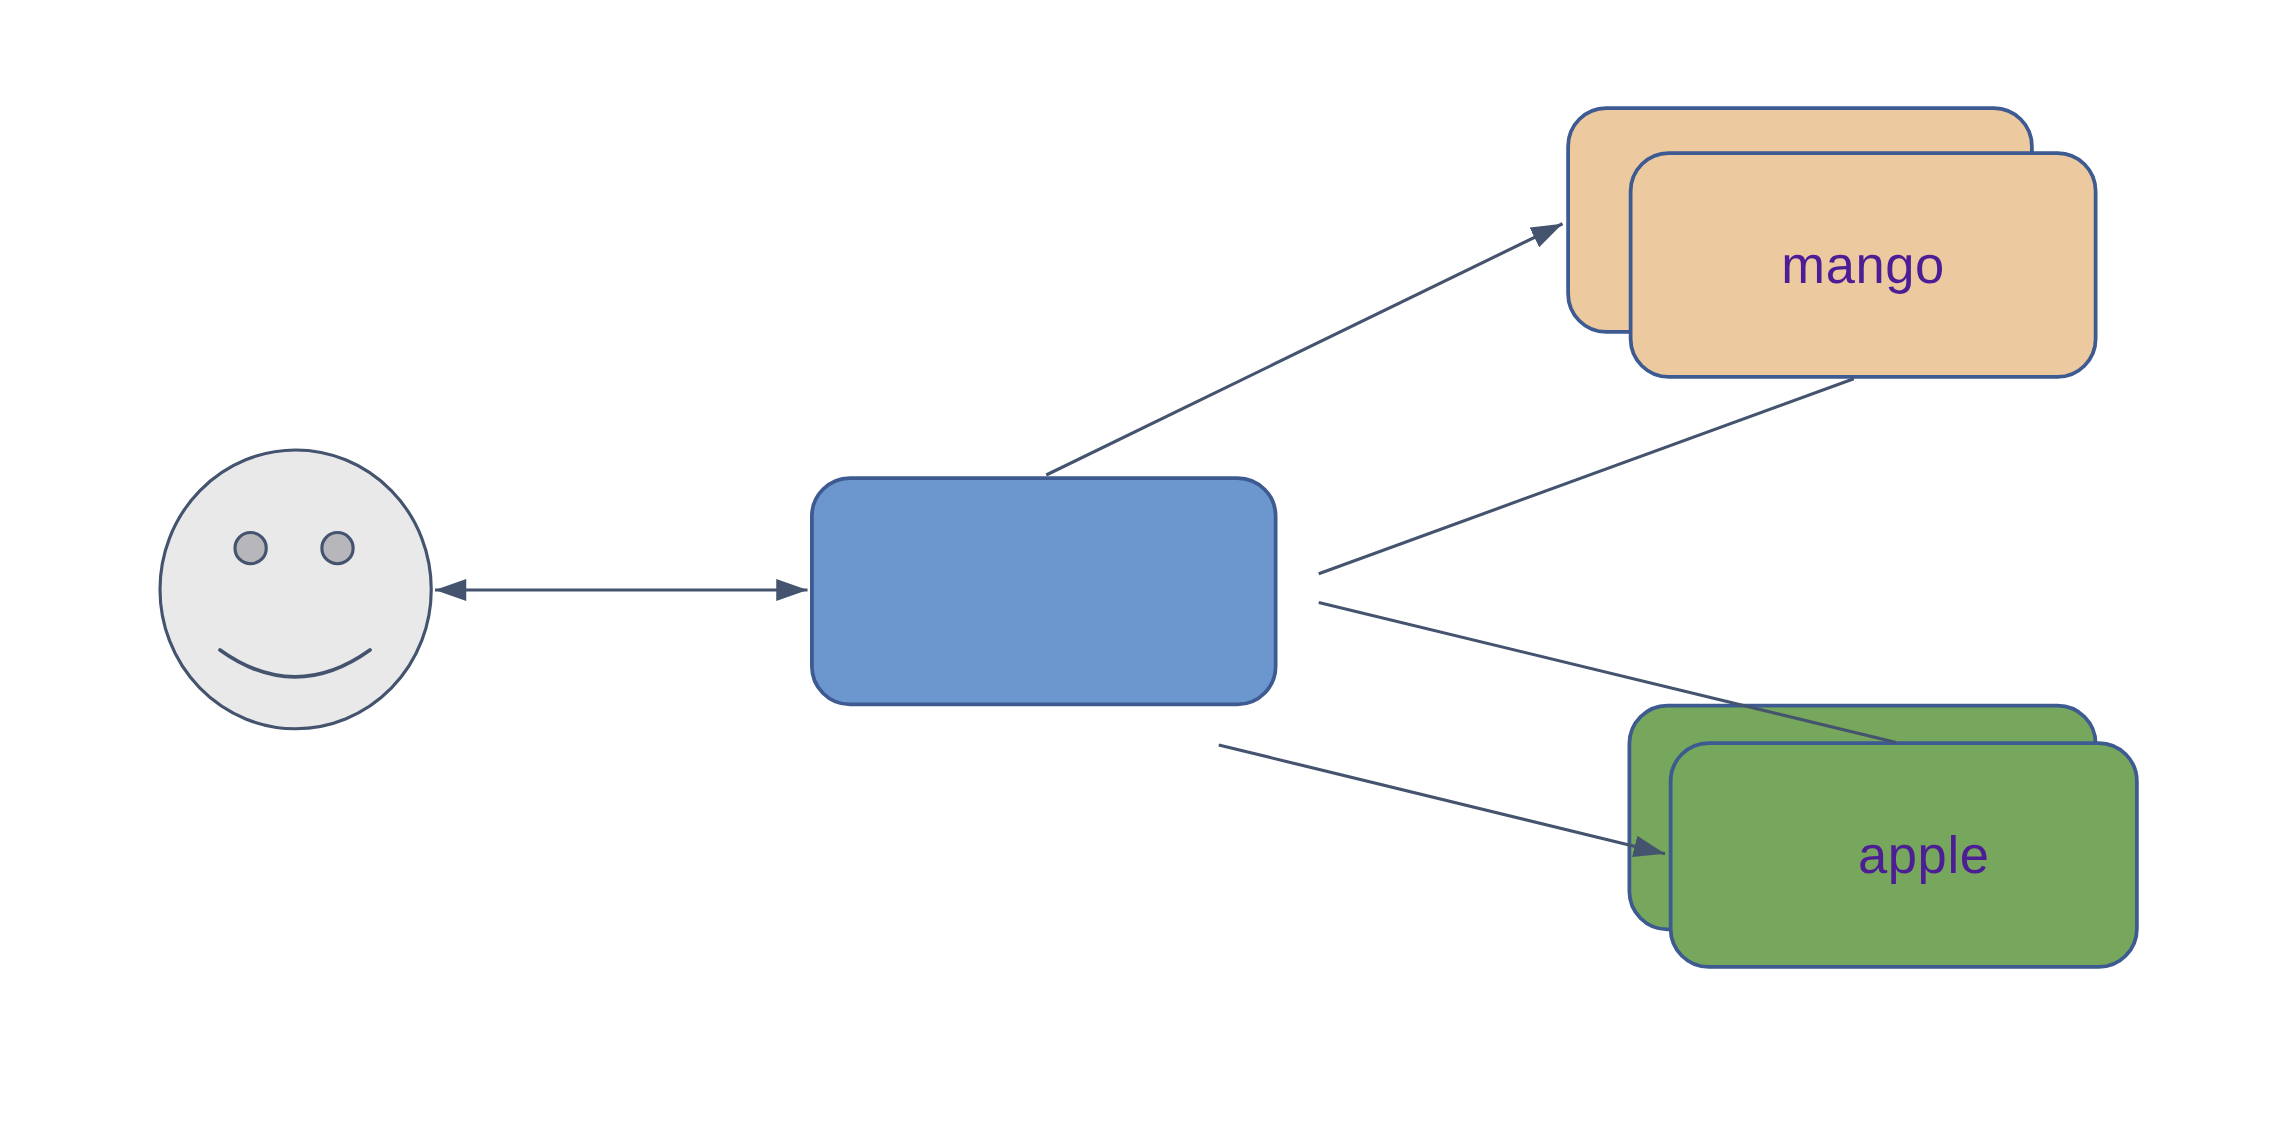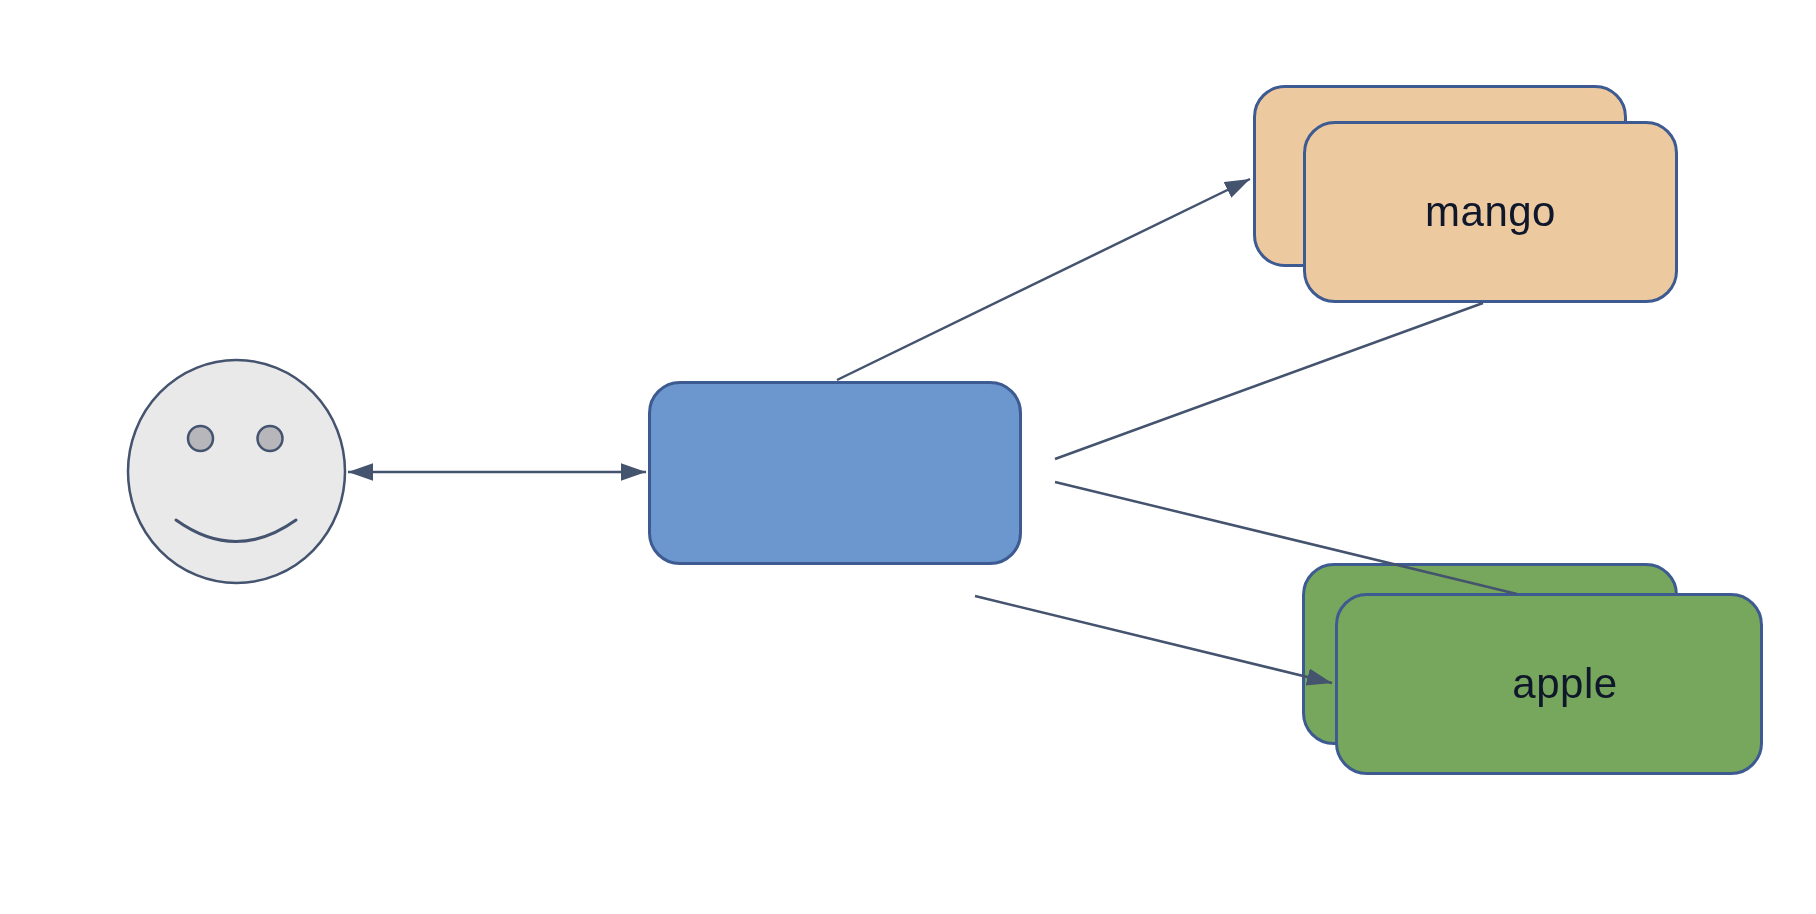--- a/index.html
+++ b/index.html
@@ -18,34 +18,34 @@
   .node-box {
     position: absolute;
     border-radius: 32px;
     border: 3px solid #3d5a91;
     box-sizing: border-box;
     display: flex;
     align-items: center;
     justify-content: center;
   }
   .node-box .node-label {
-    color: #0f172a;
+    color: #4c1d95;
     font-size: 42px;
     letter-spacing: 0.5px;
     user-select: none;
   }
   
   .frontdesk-back  { left: 648px;  top: 381px; width: 374px; height: 184px; background: #6b96ce; }
   .frontdesk-front { left: 679px;  top: 413px; width: 374px; height: 182px; background: #6b96ce; }
   
   .mango-back  { left: 1253px; top: 85px;  width: 374px; height: 182px; background: #edc9a0; }
   .mango-front { left: 1303px; top: 121px; width: 375px; height: 182px; background: #edc9a0; }
   
   .apple-back  { left: 1302px; top: 563px; width: 376px; height: 182px; background: #77a75c; }
-  .apple-front { left: 1335px; top: 593px; width: 428px; height: 182px; background: #77a75c; padding-left: 32px; }
+  .apple-front { left: 1335px; top: 593px; width: 376px; height: 182px; background: #77a75c; padding-left: 32px; }
 
   .overlay {
     position: absolute;
     left: 0; top: 0;
     width: 1816px;
     height: 914px;
     pointer-events: none;
   }
 </style>
 </head>

